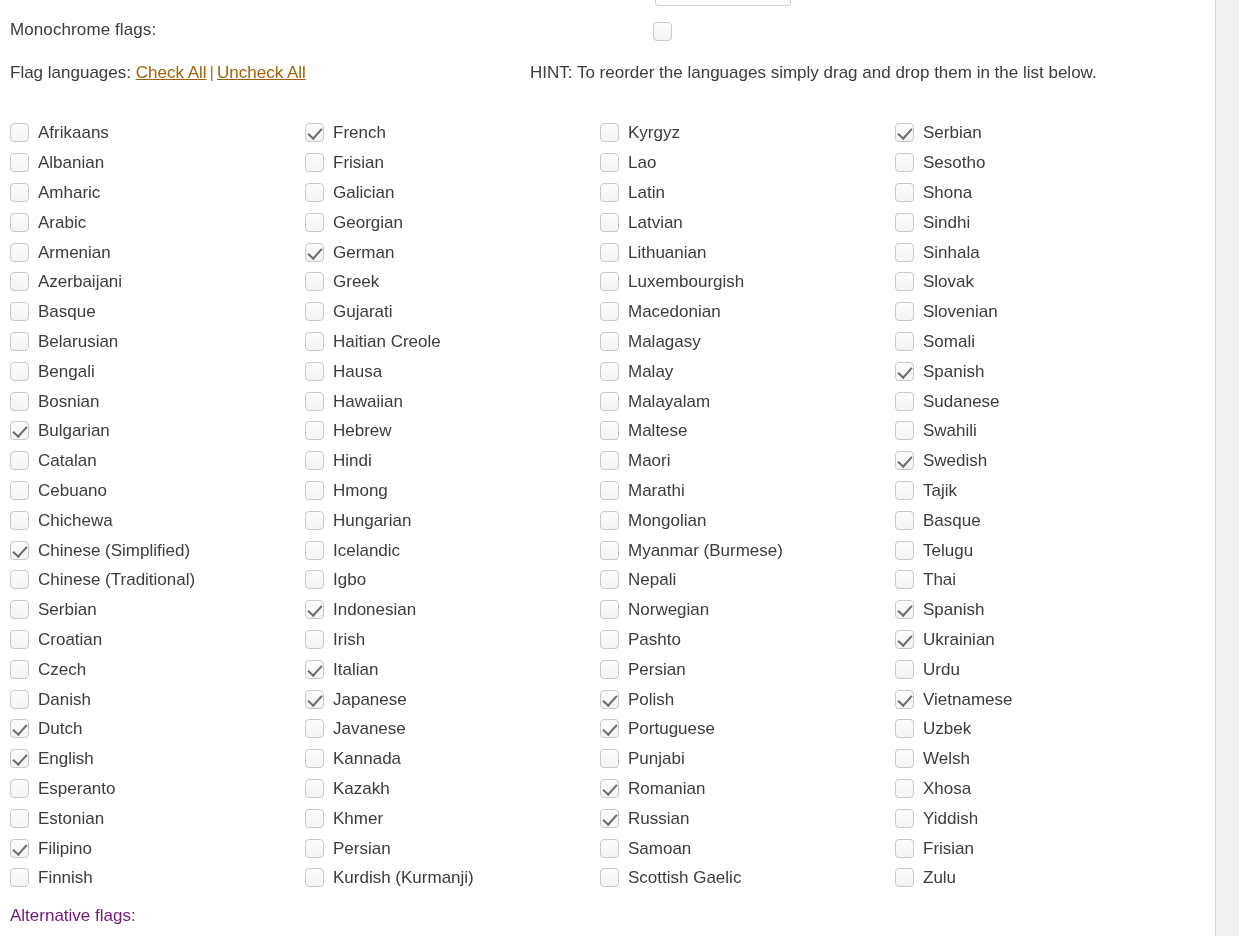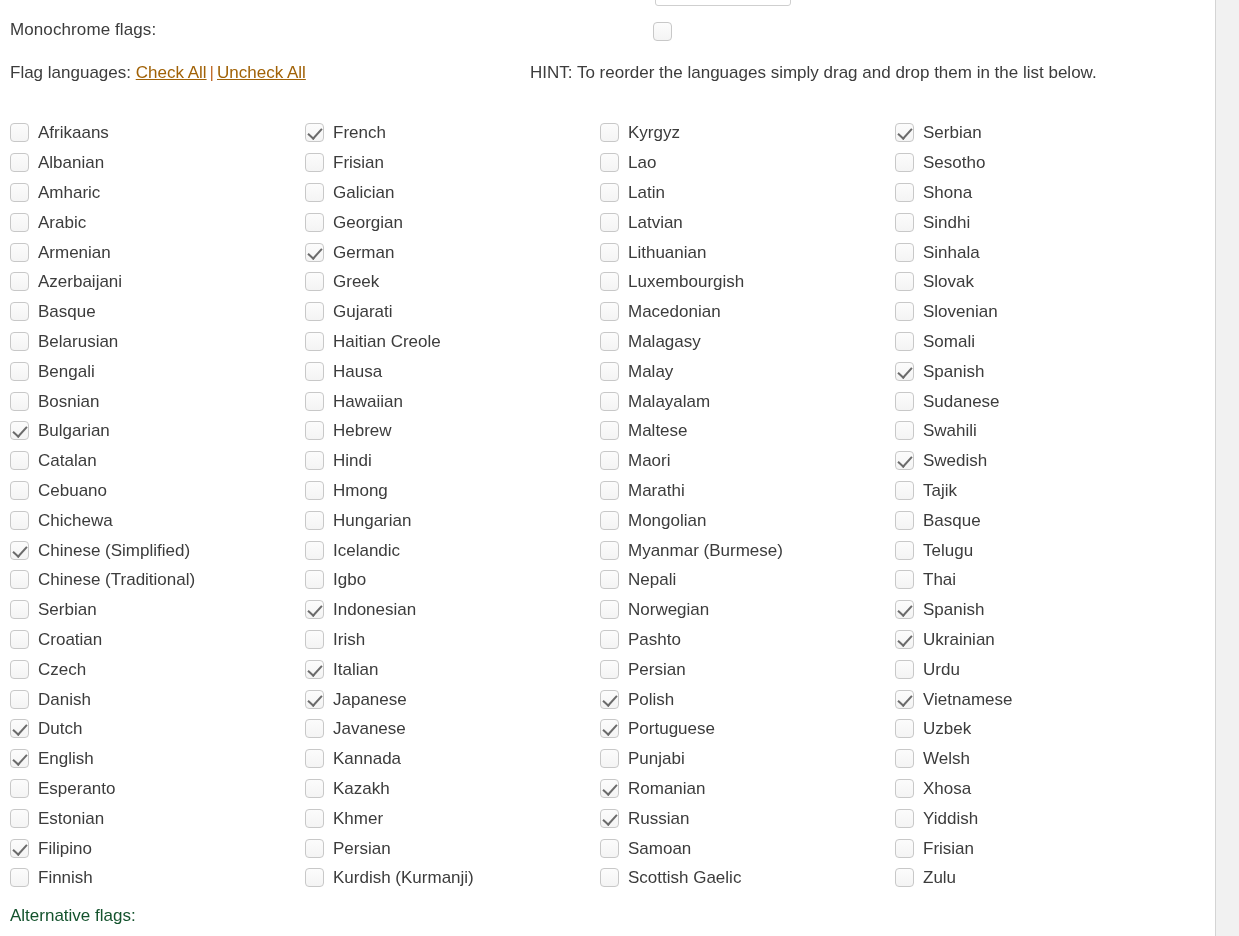--- a/index.html
+++ b/index.html
@@ -125,21 +125,21 @@
     font-size: 17px;
     color: #3c3c3c;
     white-space: nowrap;
     line-height: 1;
   }
 
   .alt-flags {
     position: absolute;
     left: 10px; top: 906px;
     font-size: 17px;
-    color: #14532d;
+    color: #701a75;
   }
 </style>
 </head>
 <body>
 
 <div id="page">
 
   <div class="content">
 
     <div class="top-input"></div>

